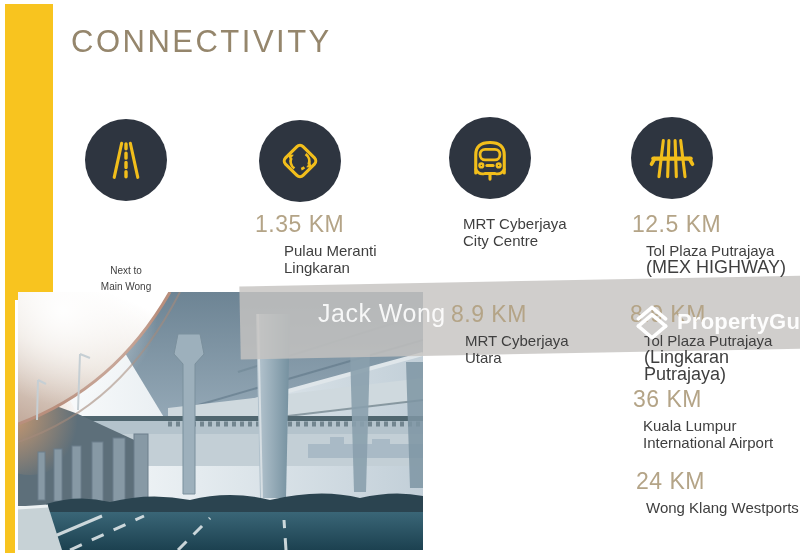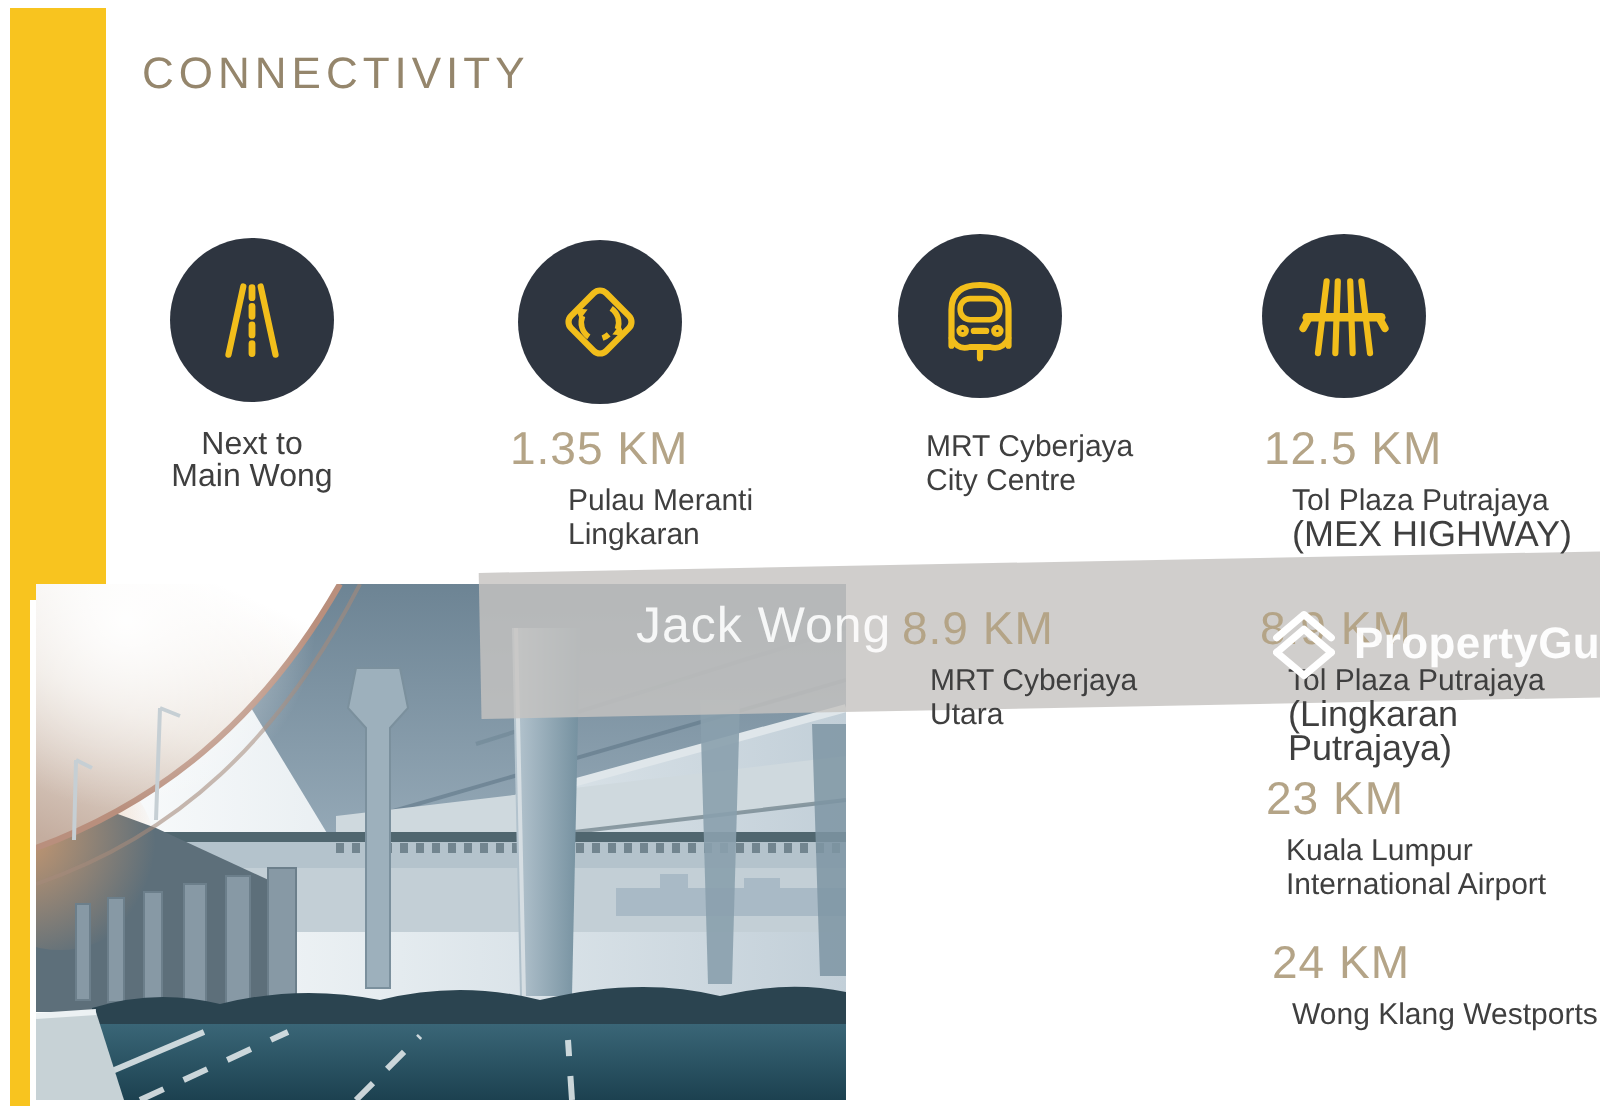--- a/index.html
+++ b/index.html
@@ -3,36 +3,36 @@
 <meta charset="utf-8">
 <style>
   html,body{margin:0;padding:0;}
   body{
     width:800px;height:557px;position:relative;overflow:hidden;
     background:#ffffff;font-family:"Liberation Sans",sans-serif;
   }
   .ybar-wide{position:absolute;left:5px;top:4px;width:48px;height:296px;background:#F8C41F;}
   .ybar-narrow{position:absolute;left:5px;top:300px;width:10px;height:253px;background:#F8C41F;}
   .title{
-    position:absolute;left:71px;top:24px;font-size:22px;font-weight:400;
+    position:absolute;left:71px;top:24px;font-size:31px;font-weight:400;
     letter-spacing:2.5px;color:#95866C;
   }
   .icon-circle{
     position:absolute;width:82px;height:82px;border-radius:50%;
     background:#2E3540;display:flex;align-items:center;justify-content:center;z-index:3;
   }
   .icon-circle svg{width:62px;height:62px;}
   .item{position:absolute;z-index:3;}
   .dist{font-size:23px;color:#B4A487;letter-spacing:0.5px;}
   .lbl{font-size:15px;color:#3F3F3F;line-height:17px;margin-top:4px;}
   .indent14 .lbl{margin-left:14px;}
   .indent27 .lbl{margin-left:29px;}
   .indent10 .lbl{margin-left:10px;}
   .lbl .paren{font-size:18px;}
-  .center-item{width:88px;text-align:center;font-size:16px;line-height:16px;color:#3F3F3F;}
+  .center-item{width:88px;text-align:center;font-size:10px;line-height:16px;color:#3F3F3F;margin-top:48px;}
   .photo{
     position:absolute;left:18px;top:292px;width:405px;height:258px;z-index:1;overflow:hidden;
   }
   .wm-band{
     position:absolute;left:240px;top:281px;width:570px;height:73px;
     background:rgba(198,195,193,0.82);transform:rotate(-1.1deg);z-index:2;
   }
   .wm-agent{
     position:absolute;left:318px;top:299px;z-index:4;
     font-size:25px;font-weight:500;color:rgba(255,255,255,0.88);letter-spacing:0.5px;
@@ -129,21 +129,21 @@
 
 <div class="item indent14" style="left:630px;top:301px;">
   <div class="dist">8.9 KM</div>
   <div class="lbl">
     <div>Tol Plaza Putrajaya</div>
     <div class="paren">(Lingkaran Putrajaya)</div>
   </div>
 </div>
 
 <div class="item indent10" style="left:633px;top:386px;">
-  <div class="dist">23 KM</div>
+  <div class="dist">36 KM</div>
   <div class="lbl">
     <div>Kuala Lumpur</div>
     <div>International Airport</div>
   </div>
 </div>
 
 <div class="item indent10" style="left:636px;top:468px;">
   <div class="dist">24 KM</div>
   <div class="lbl">
     <div>Wong Klang Westports</div>

